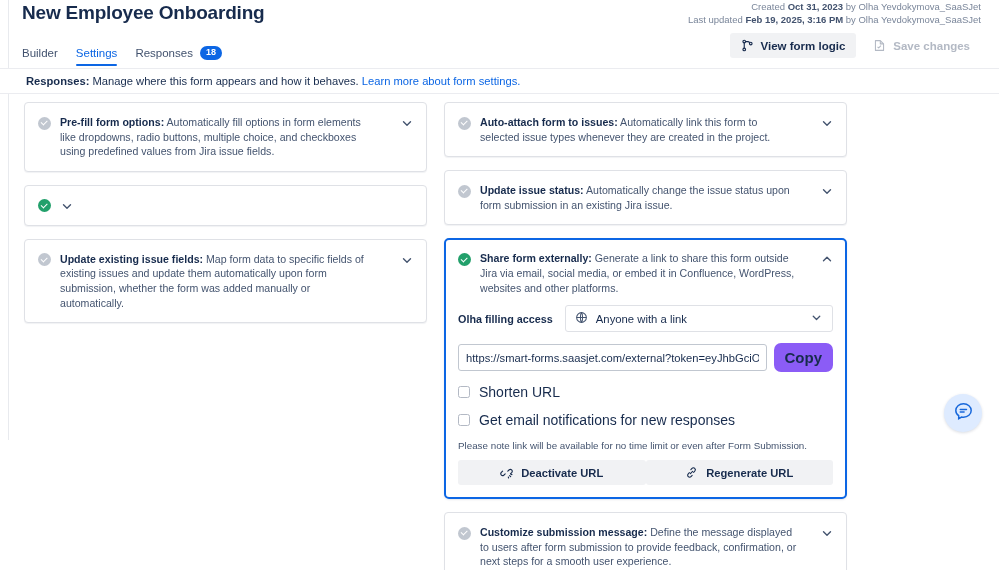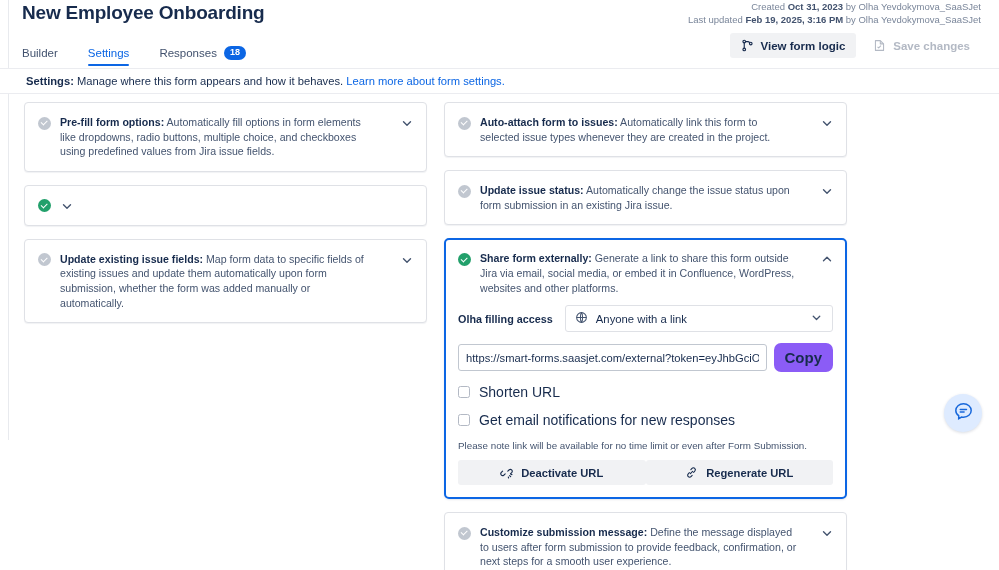--- a/index.html
+++ b/index.html
@@ -28,21 +28,21 @@
   }
   .meta {
     position: absolute; right: 18px; top: 0px;
     text-align: right; font-size: 9.5px; color: #7a869a; line-height: 13px;
   }
   .meta b { color: #42526e; font-weight: bold; }
 
   
   .tabs {
     position: absolute; left: 22px; top: 46px;
-    display: flex; align-items: center; gap: 30px;
+    display: flex; align-items: center; gap: 18px;
   }
   .tab {
     font-size: 11.5px; color: #42526e; padding-bottom: 7px;
     cursor: pointer; position: relative; font-weight: normal;
     display: flex; align-items: center; gap: 7px;
   }
   .tab.active { color: #0c66e4; font-weight: normal; }
   .tab.active:after {
     content:""; position:absolute; left:0; right:0; bottom:0;
     height: 2px; background: #0c66e4; border-radius: 2px;
@@ -229,21 +229,21 @@
               <path d="M5.6 9.6l1.4 1.4 2.8-2.8"></path>
           </svg>
         </span>
         <span>Save changes</span>
       </button>
     </div>
   </div>
 
   <div class="desc-strip">
     <div class="desc-text">
-      <b>Settings:</b><span> Manage where this form appears and how it behaves. </span><a class="link">Learn more about form settings.</a>
+      <b>Responses:</b><span> Manage where this form appears and how it behaves. </span><a class="link">Learn more about form settings.</a>
     </div>
   </div>
 
   <div class="col-left">
 
     <div class="card">
       <div class="card-head">
         <span class="check off"></span>
         <div class="card-text">
           <b>Pre-fill form options:</b><span> Automatically fill options in form elements like dropdowns, radio buttons, multiple choice, and checkboxes using predefined values from Jira issue fields.</span>

